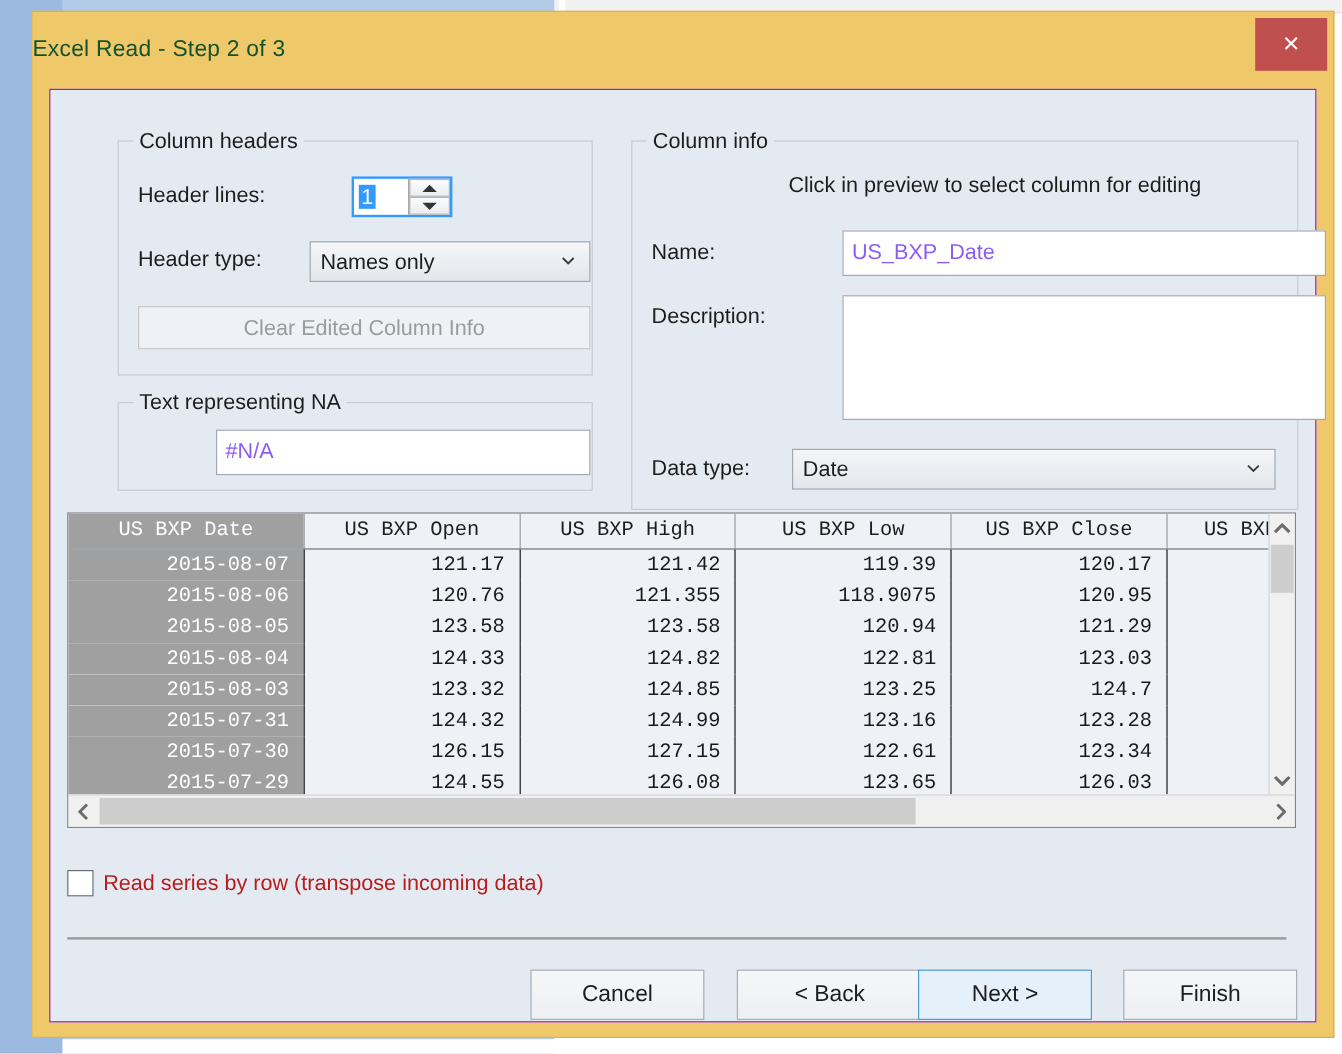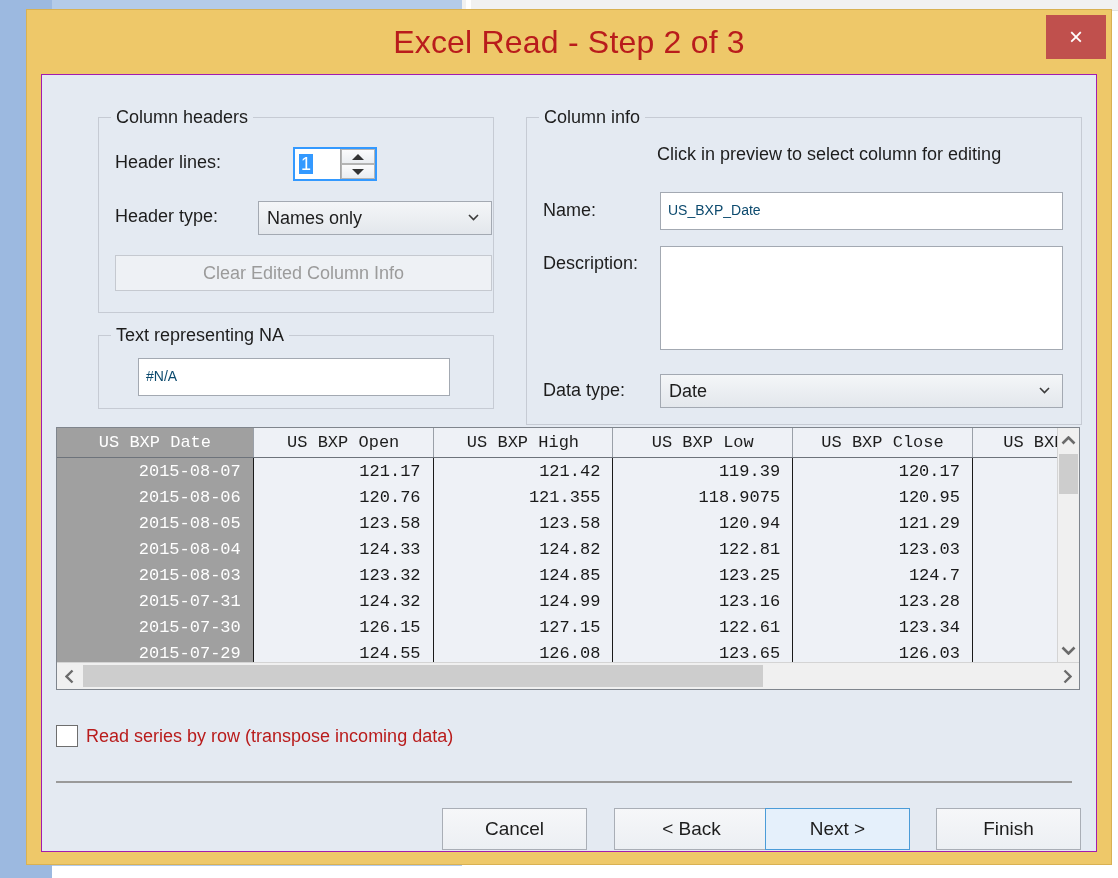--- a/index.html
+++ b/index.html
@@ -73,23 +73,22 @@
   
   #titlebar {
     position: relative;
     height: 64px;
   }
   #title-text {
     position: absolute;
     left: 0; right: 0; top: 0;
     height: 64px;
     line-height: 64px;
-    text-align: center;
-    font-size: 32px;
-    color: #b91c1c;
+    font-size: 19px;
+    color: #14532d;
     letter-spacing: 0.2px;
   }
   #close-button {
     position: absolute;
     right: 5px; top: 5px;
     width: 60px; height: 44px;
     background: #c0504d;
     color: #ffffff;
     font-size: 24px;
     line-height: 44px;
@@ -225,26 +224,27 @@
     border-color: #c5c9d0;
     cursor: default;
   }
 
   
   .textinput {
     position: absolute;
     background: #ffffff;
     border: 1px solid #a3a9b2;
     box-sizing: border-box;
-    font-size: 14px;
-    color: #0c4a6e;
+    font-size: 18px;
+    color: #8b5cf6;
     padding: 4px 7px;
     line-height: 26px;
     overflow: hidden;
     white-space: nowrap;
+    margin-left: 42px;
   }
 
   
   #preview {
     position: absolute;
     left: 14px; top: 352px;
     width: 1024px; height: 263px;
     border: 1px solid #7f858d;
     background: #eef1f6;
     box-sizing: border-box;

